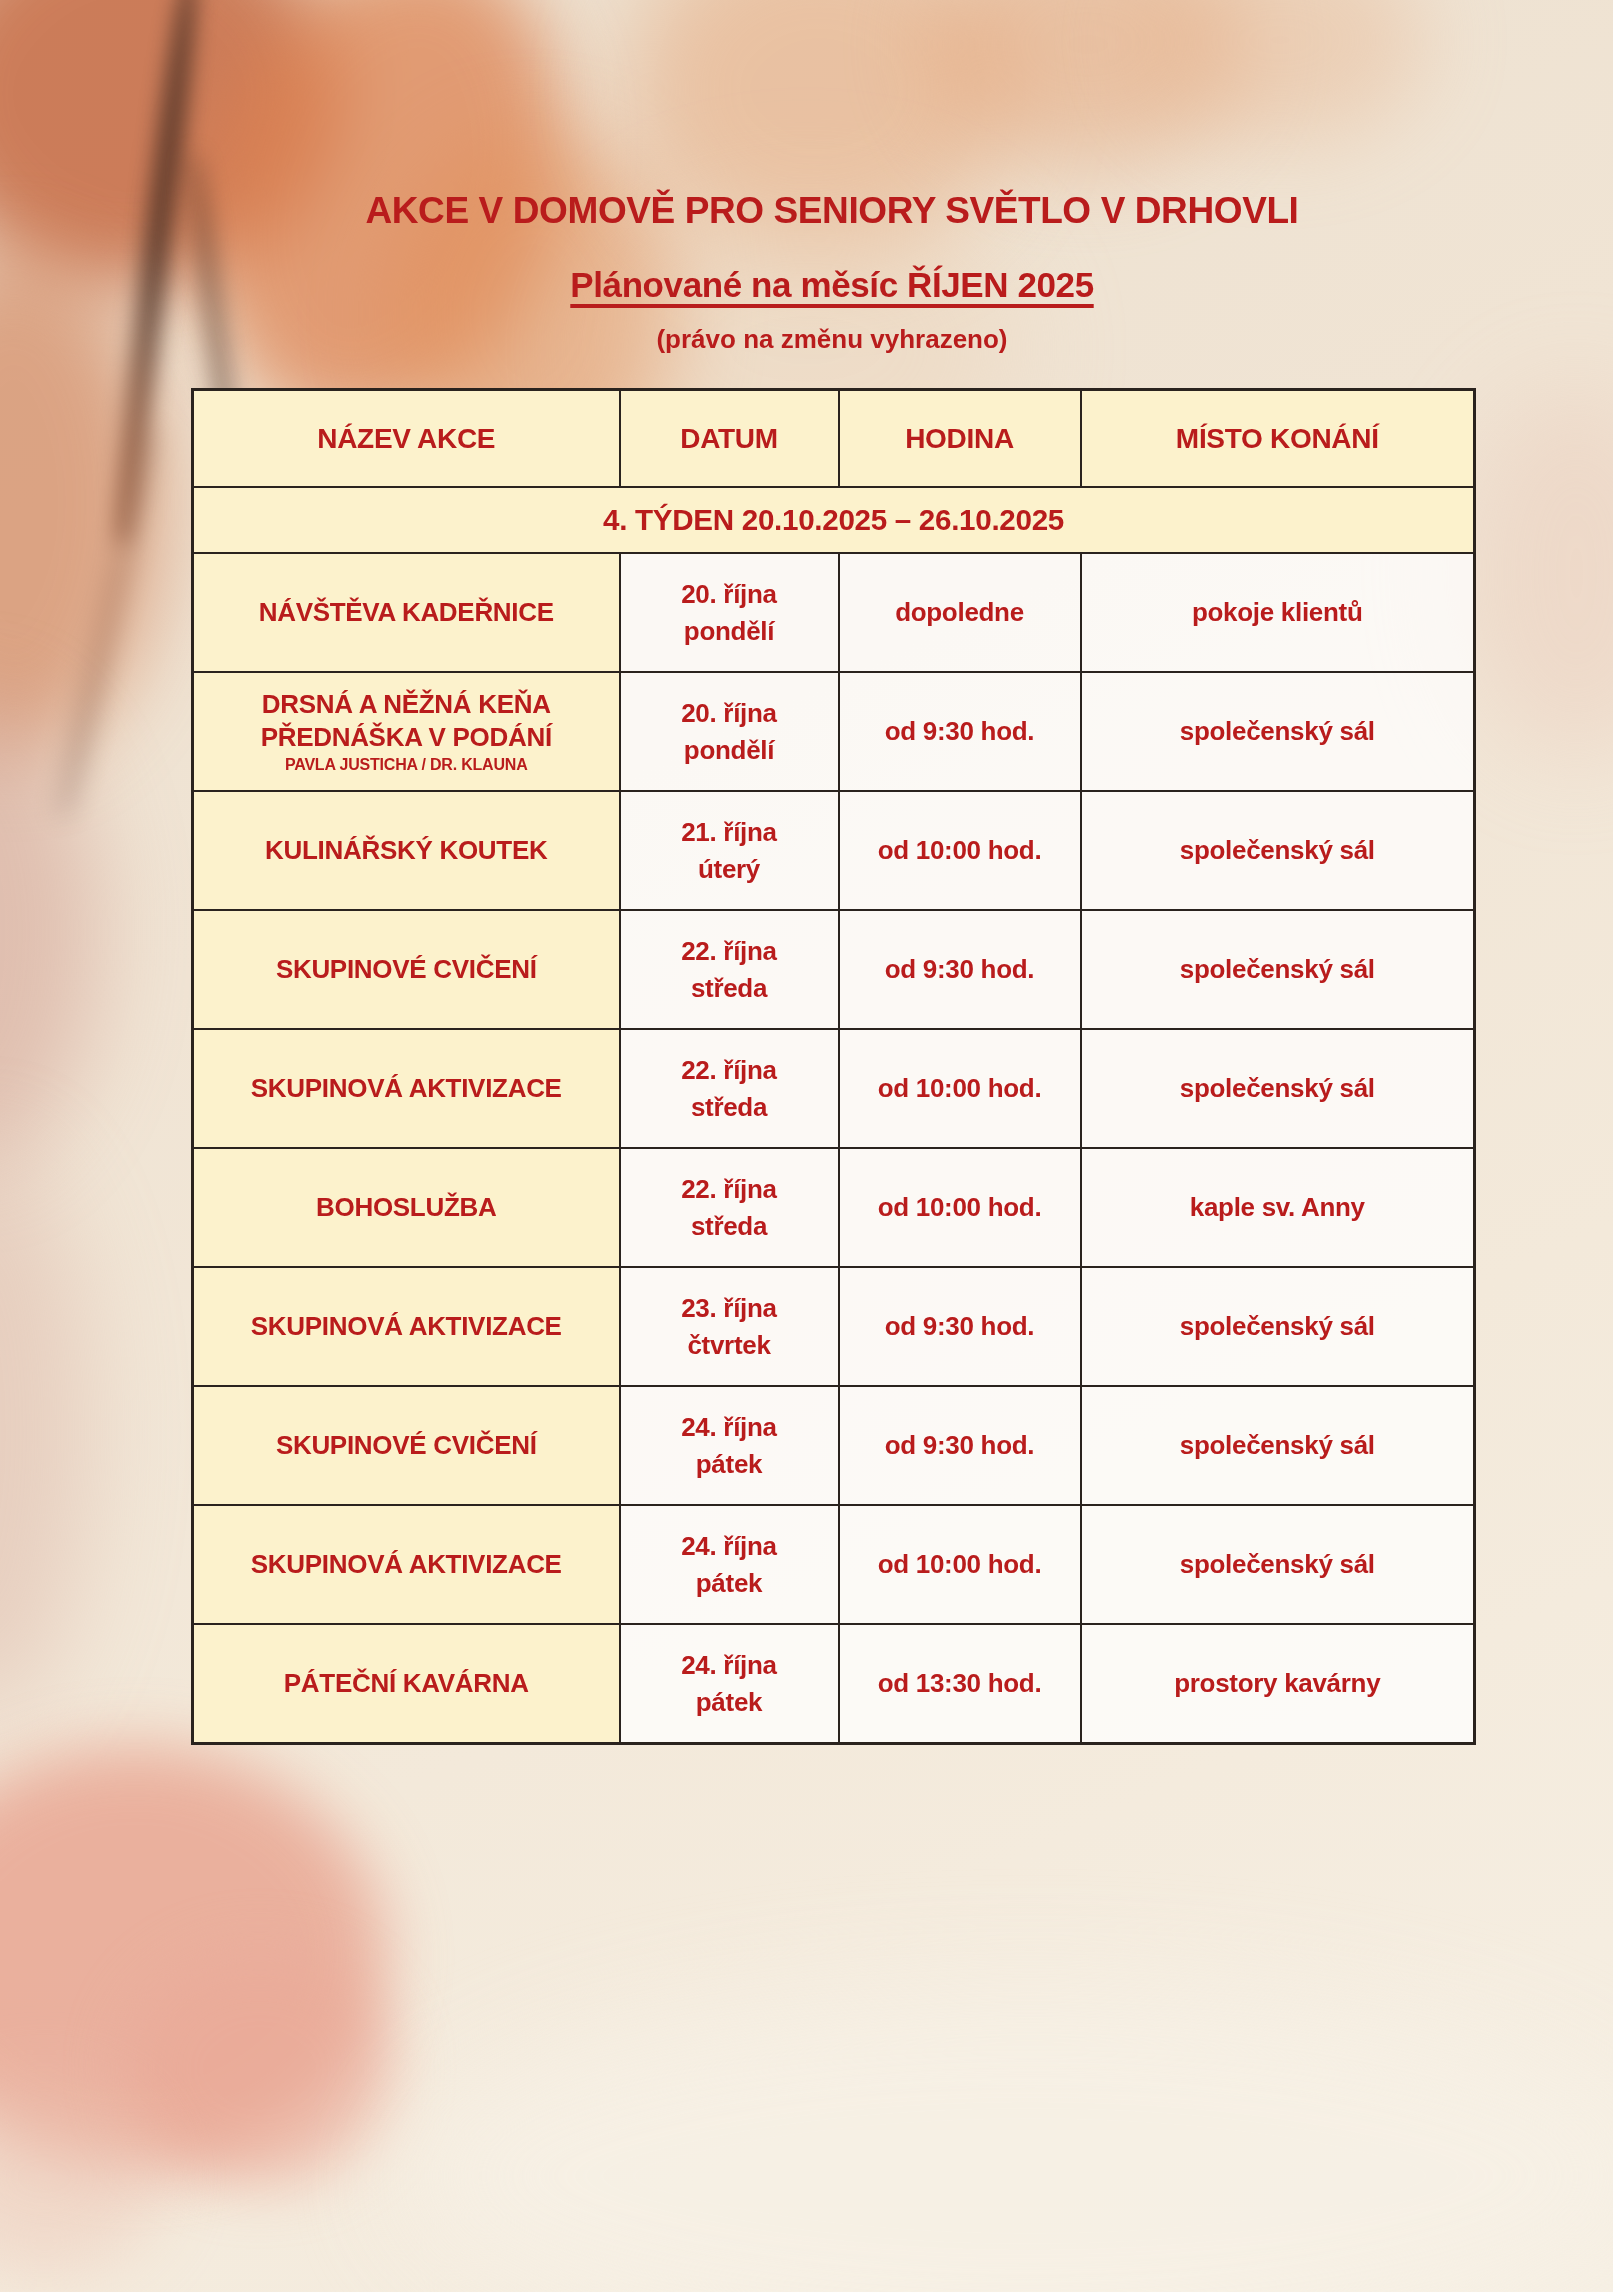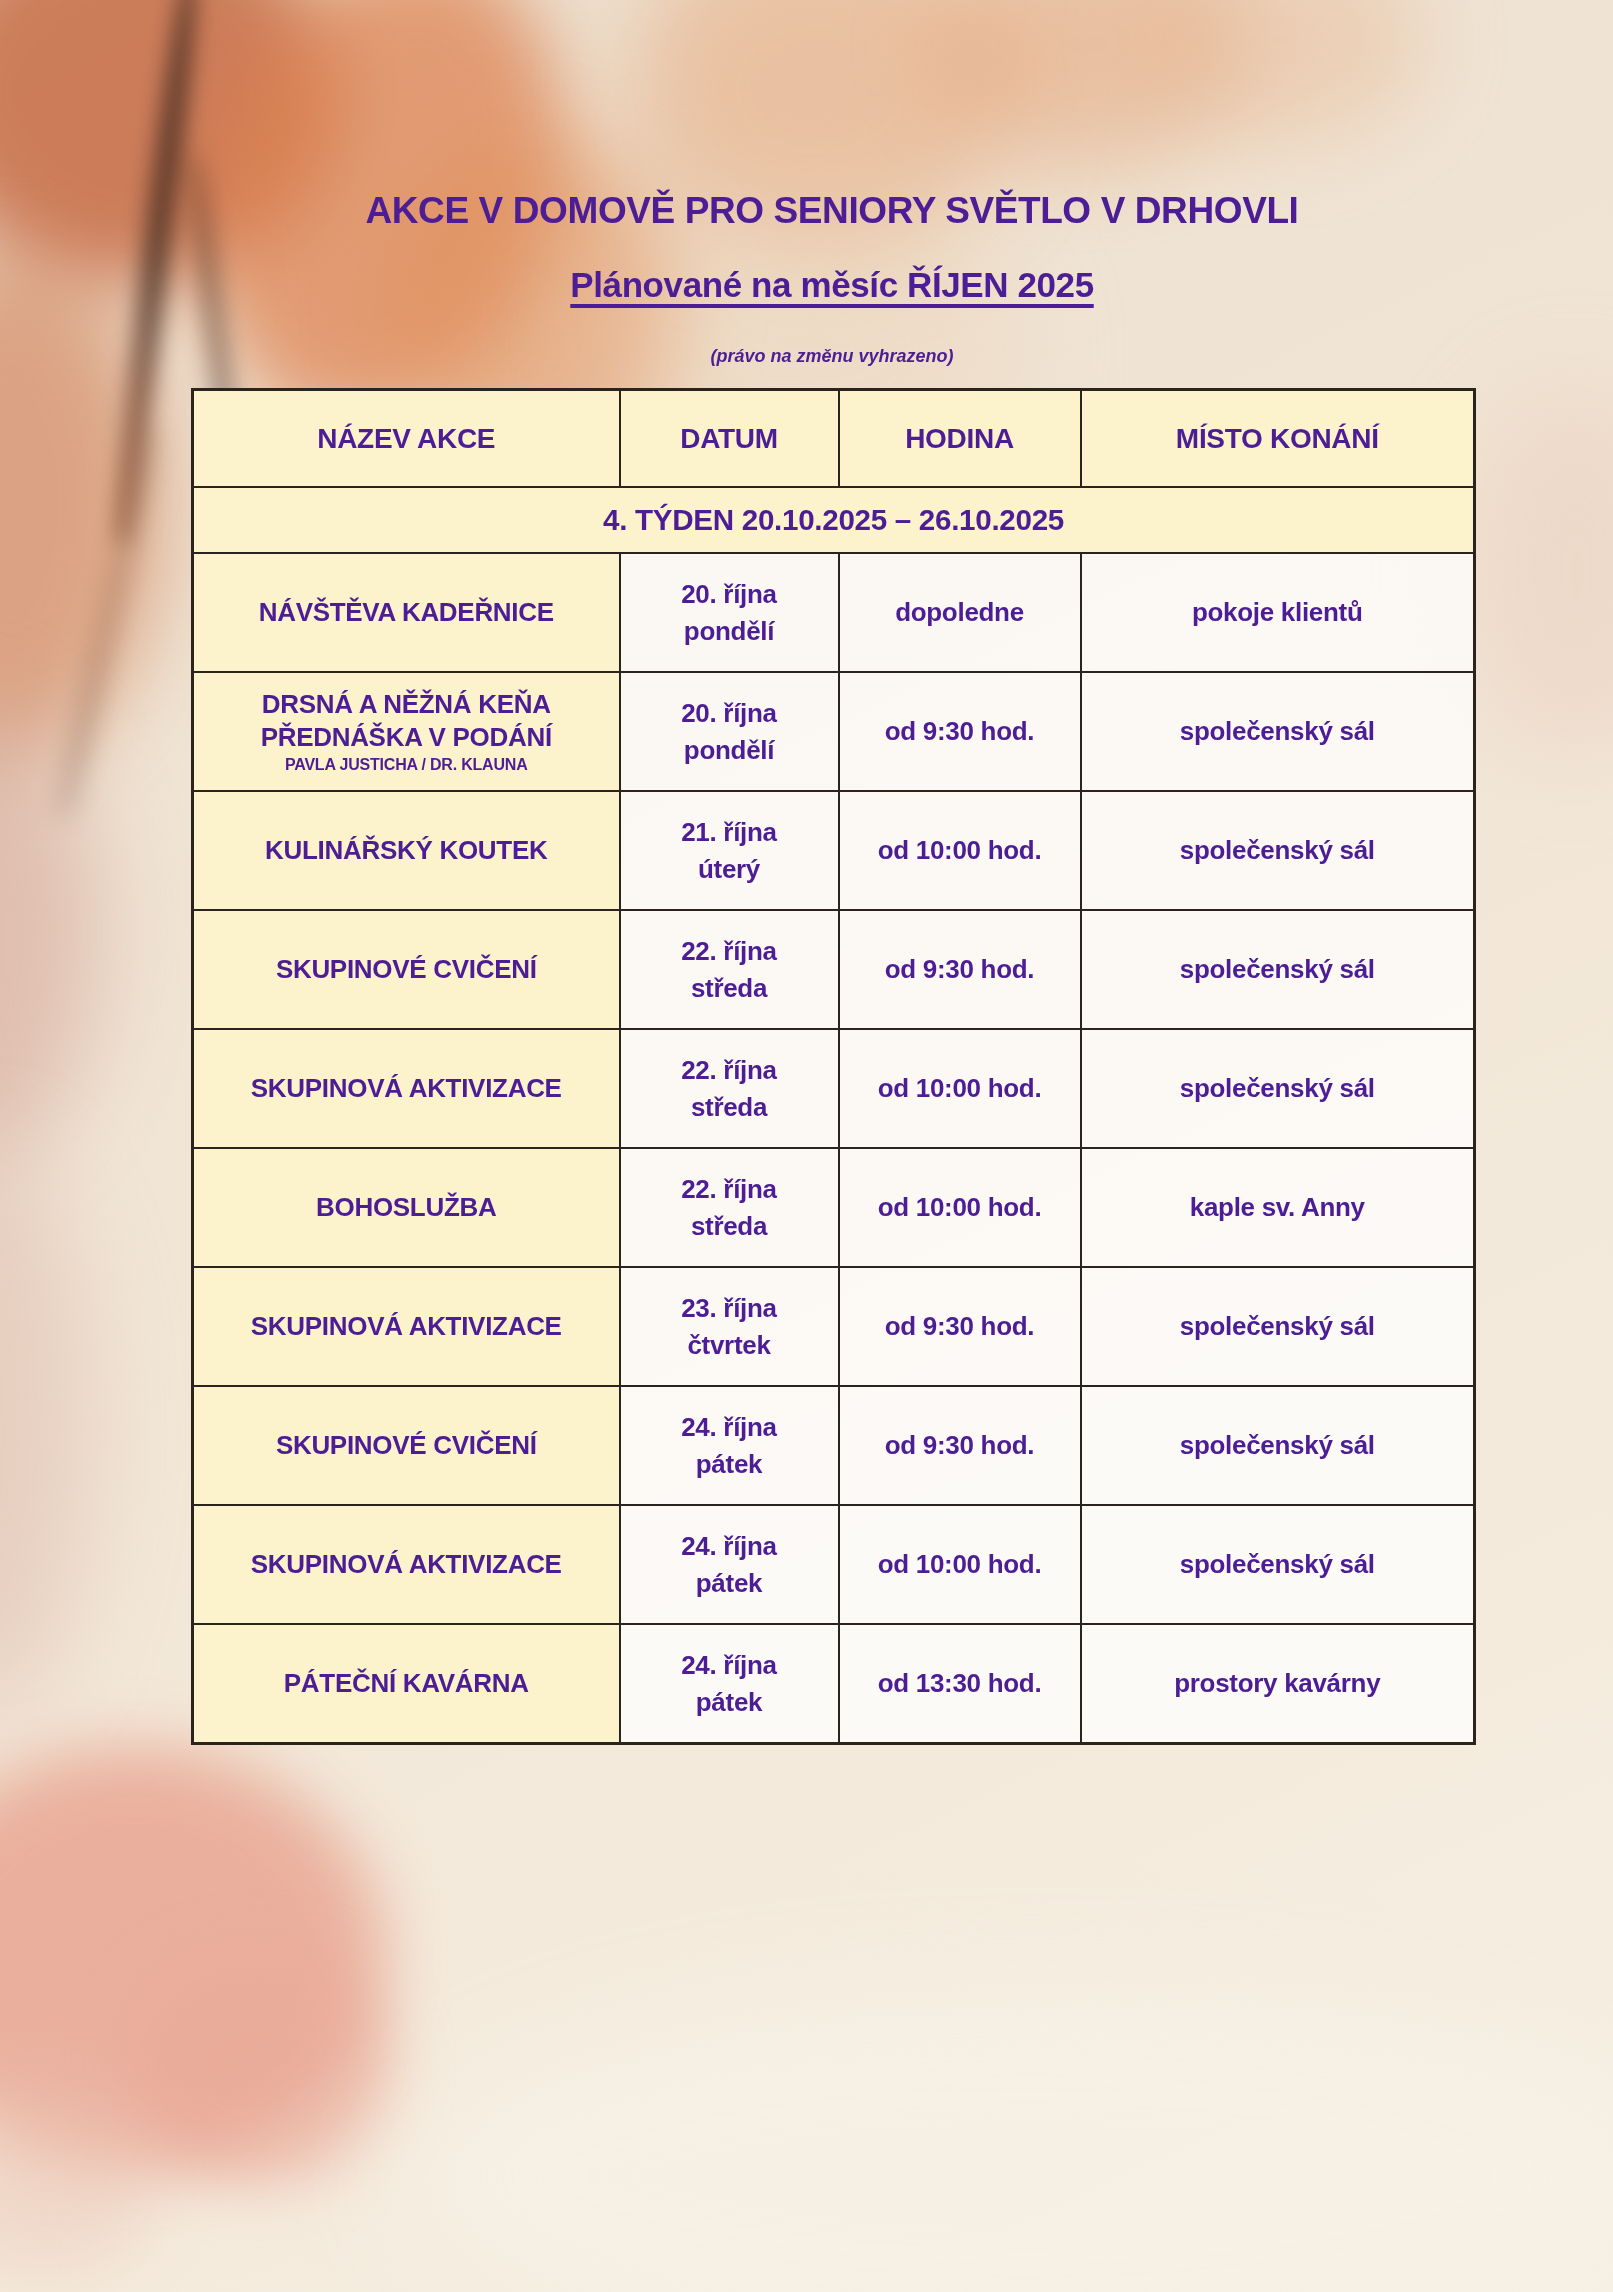--- a/index.html
+++ b/index.html
@@ -2,21 +2,21 @@
 <html style="font-size:14.3px"><head>
 <meta charset="utf-8">
 <style>
   html,body { margin:0; padding:0; }
   .page {
     position:relative;
     width:1614px; height:2293px;
     overflow:hidden;
     background:#efe4d4;
     font-family:"Liberation Sans", sans-serif;
-    color:#4c1d95;
+    color:#b91c1c;
   }
 
   
   .bg { position:absolute; inset:0; pointer-events:none; }
   .blob { position:absolute; border-radius:50%; }
   .base-grad { position:absolute; inset:0;
     background:linear-gradient(155deg,#ece0cf 0%,#f0e4d4 35%,#f3e9da 65%,#f6efe3 100%); }
   .b-tl1   { left:-81px;  top:-99px; width:421px; height:385px; background:#c4643c; filter:blur(38px); opacity:.8; }
   .b-tl2   { left:215px;  top:-54px;  width:340px; height:484px; background:#dd8150; filter:blur(36px); opacity:.72; transform:rotate(18deg); }
   .b-tl3   { left:385px;  top:134px;  width:296px; height:358px; background:#e2925e; filter:blur(41px); opacity:.6; }
@@ -37,21 +37,21 @@
   .b-bottom { left:403px; top:1988px; width:1254px; height:376px; background:#f7f1e6; filter:blur(54px); opacity:.8; }
 
   
   .content { position:absolute; inset:0; }
   .doc-title, .doc-subtitle, .doc-note {
     position:absolute; left:191px; width:1282px; text-align:center;
     font-weight:700; letter-spacing:-0.4px; white-space:nowrap;
   }
   .doc-title    { top:190px; font-size:37px; }
   .doc-subtitle { top:265px; font-size:35px; text-decoration:underline; text-decoration-thickness:3.6px; text-underline-offset:7.2px; }
-  .doc-note     { top:346px; font-size:18px; font-style:italic; font-weight:600; letter-spacing:0; }
+  .doc-note     { top:324px; font-size:26px; font-weight:600; letter-spacing:0; }
 
   table.events {
     position:absolute; left:191px; top:388px; width:1282px;
     border-collapse:collapse; table-layout:fixed;
     border:3.6px solid #2a231e;
   }
   .events th, .events td {
     border:2.7px solid #2a231e;
     text-align:center; vertical-align:middle;
     font-weight:700; letter-spacing:-0.3px;

